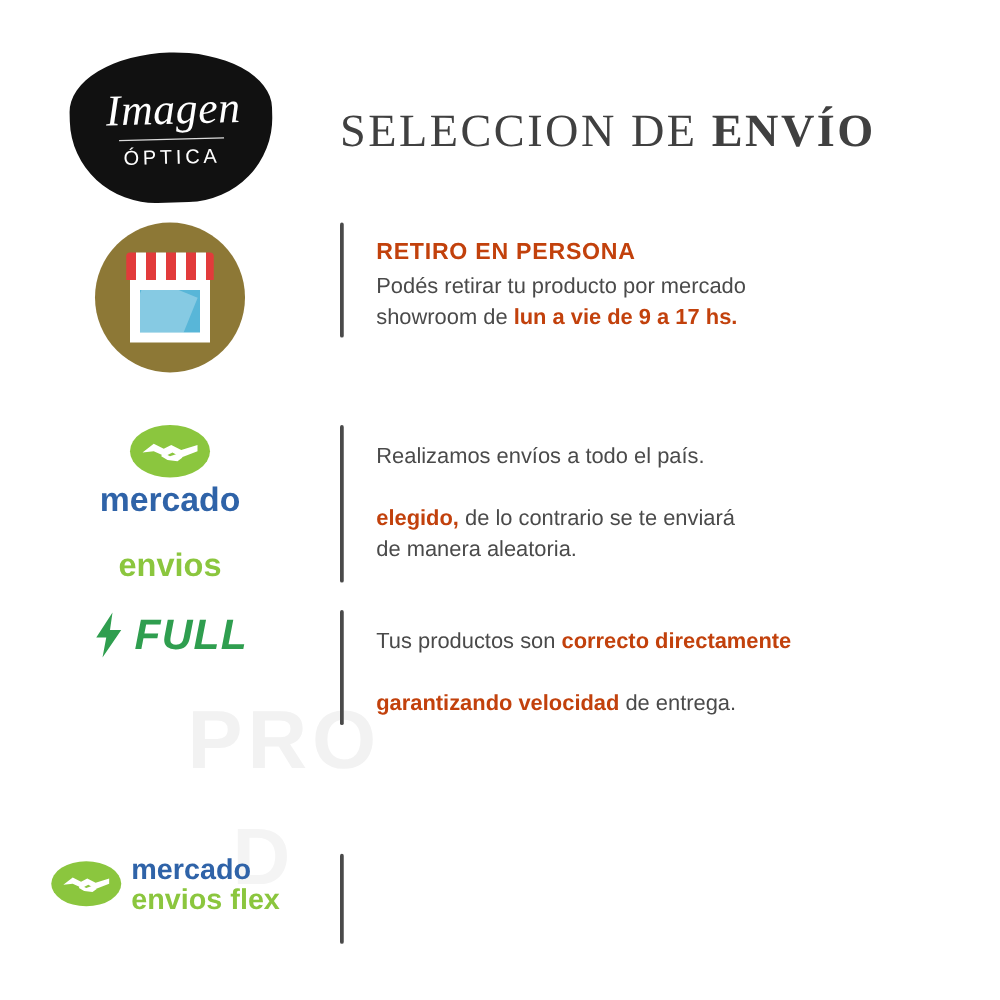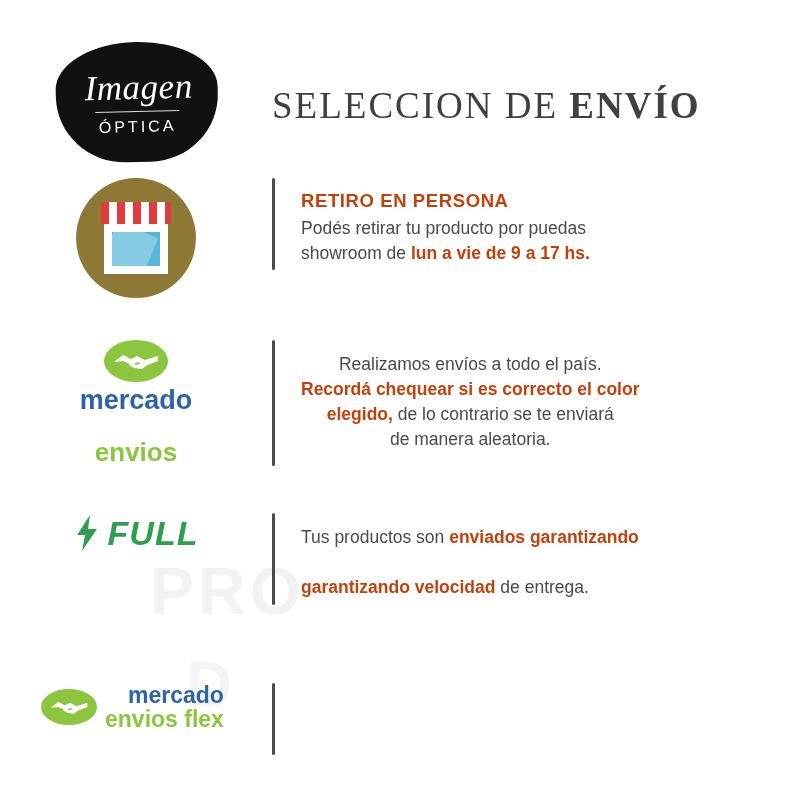--- a/index.html
+++ b/index.html
@@ -90,21 +90,20 @@
     width: 800px;
     display: flex;
     align-items: flex-start;
   }
   .icon-cell {
     width: 272px;
     display: flex;
     align-items: center;
     justify-content: center;
     flex: 0 0 272px;
-    text-align: right;
   }
   .divider {
     width: 3px;
     background: #4a4a4a;
     flex: 0 0 3px;
     border-radius: 2px;
   }
   .text-cell {
     padding-left: 26px;
     font-size: 17.5px;
@@ -168,21 +167,21 @@
     position: absolute;
     left: -6px; top: -4px;
     width: 44px; height: 52px;
     background: rgba(255,255,255,.28);
     transform: rotate(22deg);
   }
 
   
   #row-envios { top: 340px; }
   #row-envios .divider { height: 126px; }
-  #row-envios .text-cell { padding-top: 12px; text-align: center; }
+  #row-envios .text-cell { padding-top: 12px; }
 
   .me-logo {
     width: 150px;
     display: flex;
     flex-direction: column;
     align-items: center;
   }
   .me-oval {
     width: 64px;
     height: 42px;
@@ -202,21 +201,21 @@
   }
   .me-word2 {
     color: #8bc63e;
     font-size: 26px;
     font-weight: bold;
     line-height: 1.1;
     margin-top: 24px;
   }
 
   
-  #row-full { top: 513px; }
+  #row-full { top: 488px; }
   #row-full .divider { height: 92px; }
   #row-full .text-cell { padding-top: 12px; }
 
   .full-logo {
     display: flex;
     align-items: center;
     gap: 8px;
   }
   .full-word {
     color: #2f9e4f;
@@ -302,59 +301,59 @@
           <div class="shop-awning"></div>
           <div class="shop-body">
             <div class="shop-window"></div>
           </div>
         </div>
       </div>
     </div>
     <div class="divider"></div>
     <div class="text-cell">
       <span class="lead">RETIRO EN PERSONA</span>
-      <span>Podés retirar tu producto por puedas</span><br>
+      <span>Podés retirar tu producto por mercado</span><br>
       <span>showroom de </span><b>lun a vie de 9 a 17 hs.</b>
     </div>
   </div>
 
   <div class="row" id="row-envios">
     <div class="icon-cell">
       <div class="me-logo">
         <div class="me-oval">
           <svg width="48" height="24" viewBox="0 0 48 24" aria-hidden="true">
             <path d="M2 13 L11 6 L19 10 L25 7 L33 11 L46 7 L46 12 L33 17 L26 13 L20 16 L11 12 Z" fill="#ffffff"></path>
             <path d="M18 13 L24 16 L30 14 L34 17 L30 20 L22 19 L17 16 Z" fill="#ffffff"></path>
           </svg>
         </div>
         <div class="me-word1">mercado</div>
         <div class="me-word2">envios</div>
       </div>
     </div>
     <div class="divider"></div>
     <div class="text-cell">
       <span>Realizamos envíos a todo el país.</span><br>
-      <b>Recordá chequear si es correcto el color</b><br>
+      <br>
       <b>elegido,</b><span> de lo contrario se te enviará</span><br>
       <span>de manera aleatoria.</span>
     </div>
   </div>
 
   <div class="row" id="row-full">
     <div class="icon-cell">
       <div class="full-logo">
         <svg width="26" height="40" viewBox="0 0 26 40" aria-hidden="true">
           <path d="M16 2 L3 22 L11 22 L8 38 L23 16 L14 16 Z" fill="#2f9e4f"></path>
         </svg>
         <div class="full-word">FULL</div>
       </div>
     </div>
     <div class="divider"></div>
     <div class="text-cell">
-      <span>Tus productos son </span><b>enviados garantizando</b><br>
+      <span>Tus productos son </span><b>correcto directamente</b><br>
       <br>
       <b>garantizando velocidad</b><span> de entrega.</span>
     </div>
   </div>
 
   <div class="row" id="row-flex">
     <div class="icon-cell">
       <div class="flex-logo">
         <div class="flex-oval">
           <svg width="42" height="20" viewBox="0 0 48 24" aria-hidden="true">

